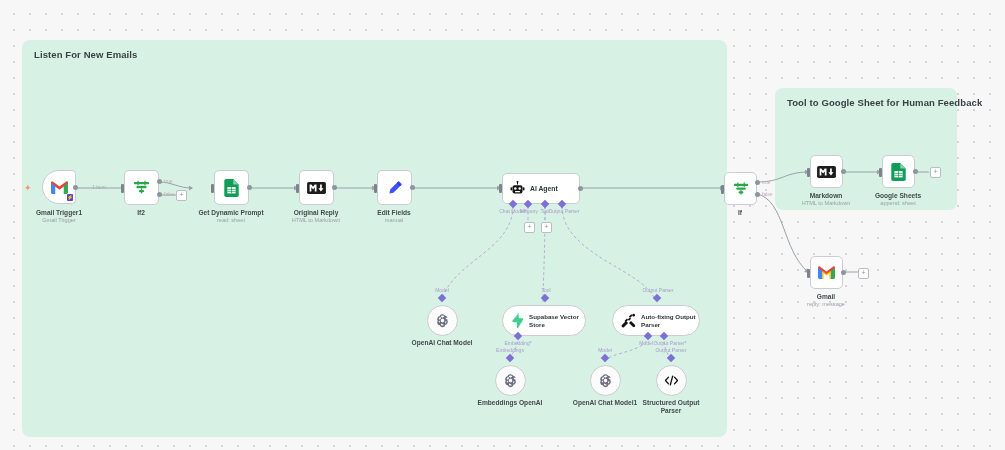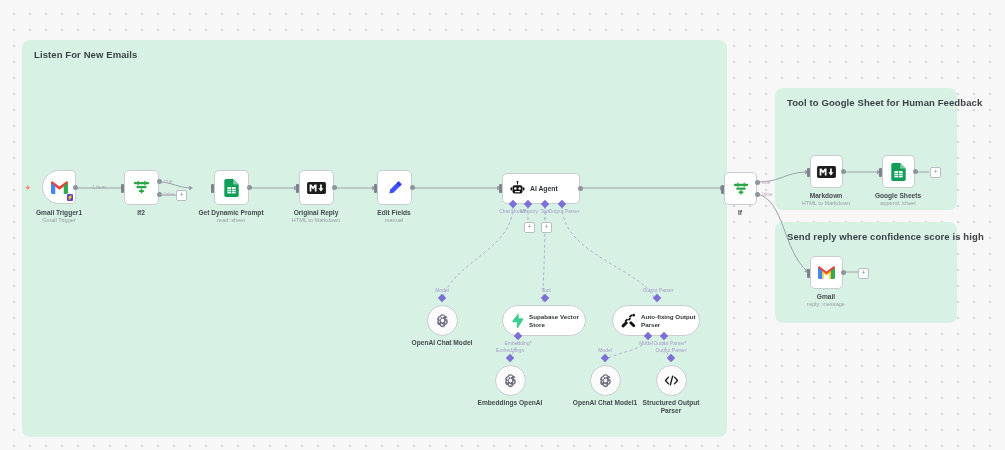--- a/index.html
+++ b/index.html
@@ -175,23 +175,20 @@
 <div id="canvas">
 
   <div class="sticky" style="left:10px; top:40px; width:705px; height:397px;">
     <div class="sticky-title">Listen For New Emails</div>
   </div>
 
   <div class="sticky" style="left:763px; top:88px; width:182px; height:122px;">
     <div class="sticky-title">Tool to Google Sheet for Human Feedback</div>
   </div>
 
-  <div class="sticky" style="left:763px; top:222px; width:182px; height:101px;">
-    <div class="sticky-title">Send reply where confidence score is high</div>
-  </div>
 
   <svg id="edges">
     <defs>
       <marker id="ar" markerWidth="5" markerHeight="5" refX="3" refY="2.5" orient="auto">
         <path d="M0,0 L4,2.5 L0,5 z" fill="#9aa0a7"></path>
       </marker>
     </defs>
     <g stroke="#9aa0a7" stroke-width="1" fill="none">
 
       <path d="M74,188 L124,188" marker-end="url(#ar)"></path>

